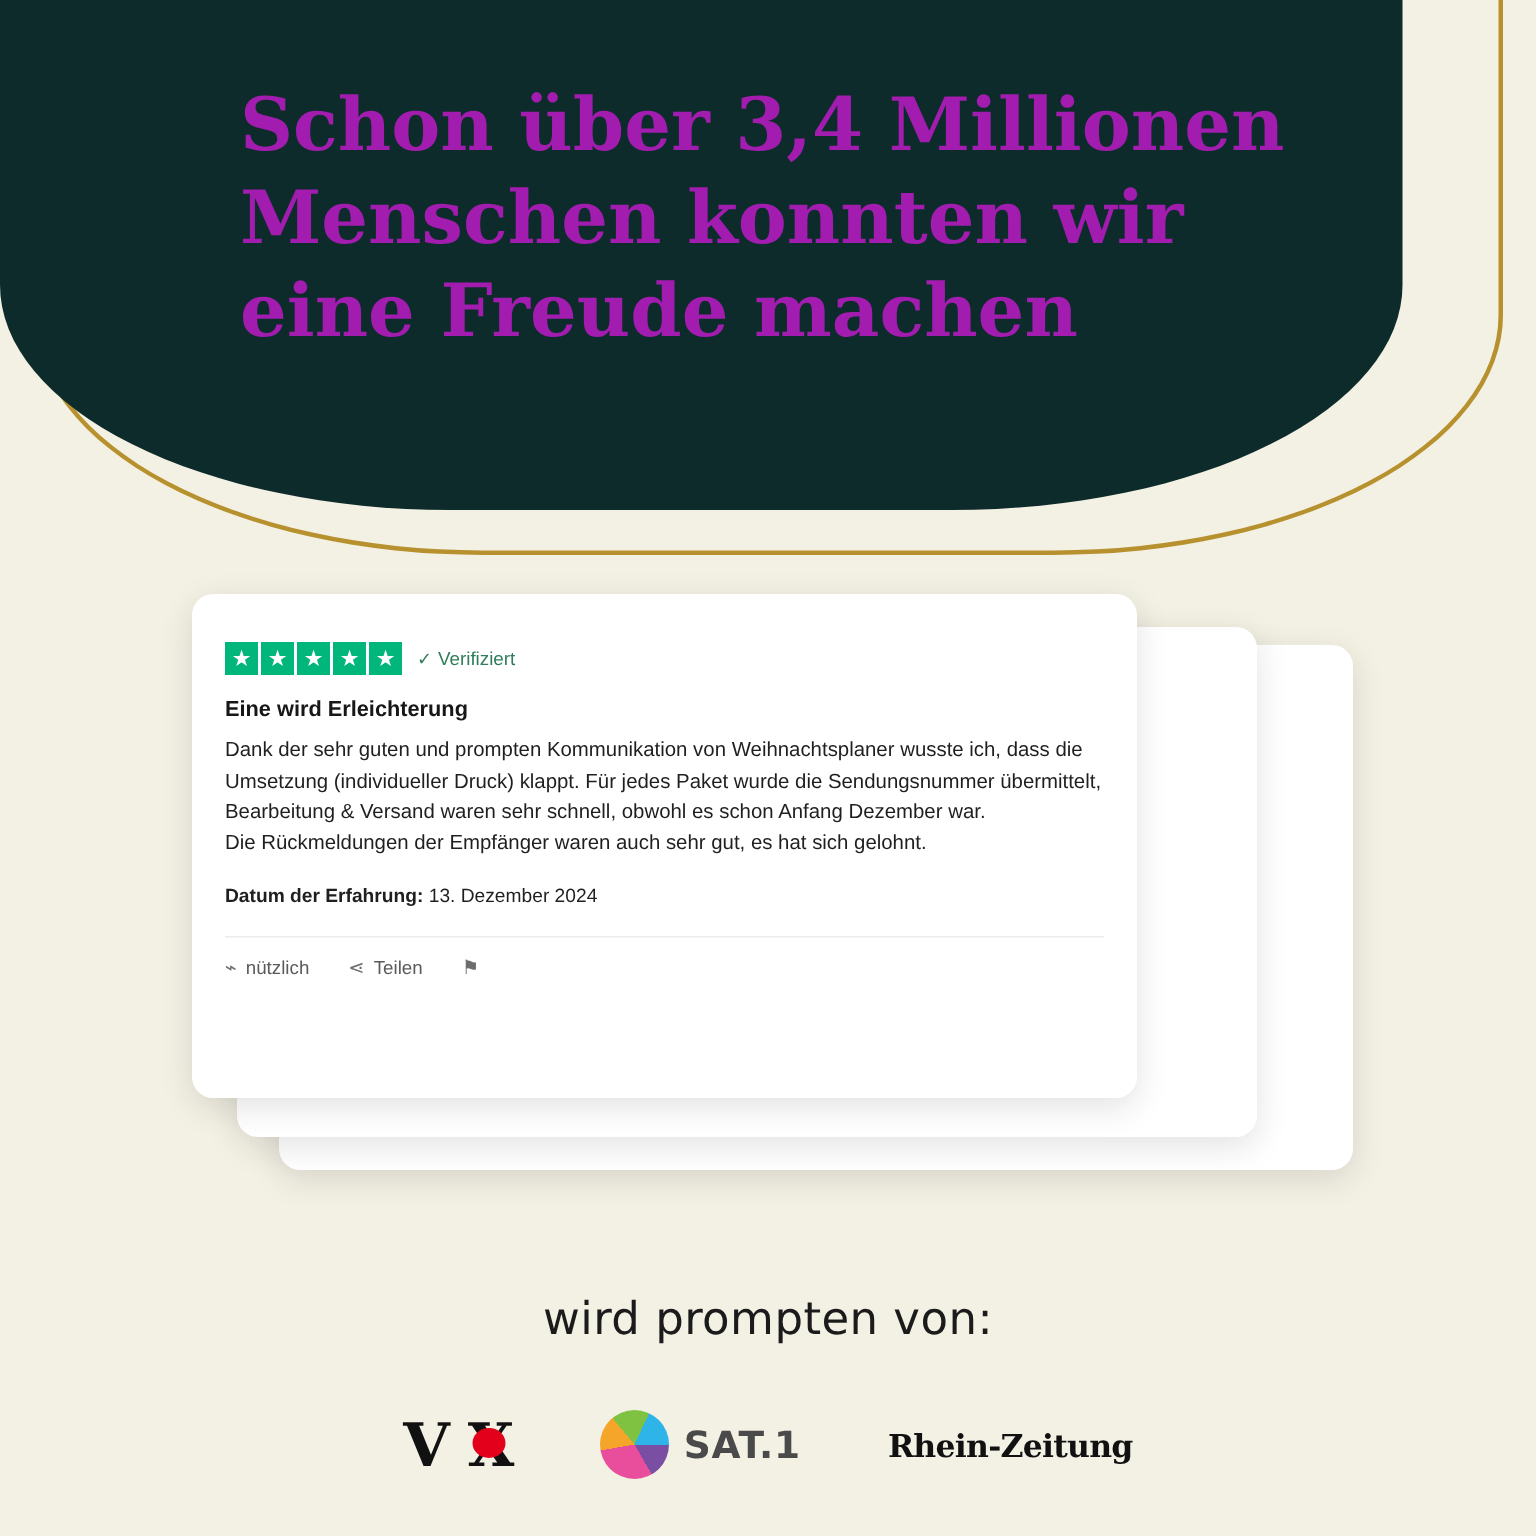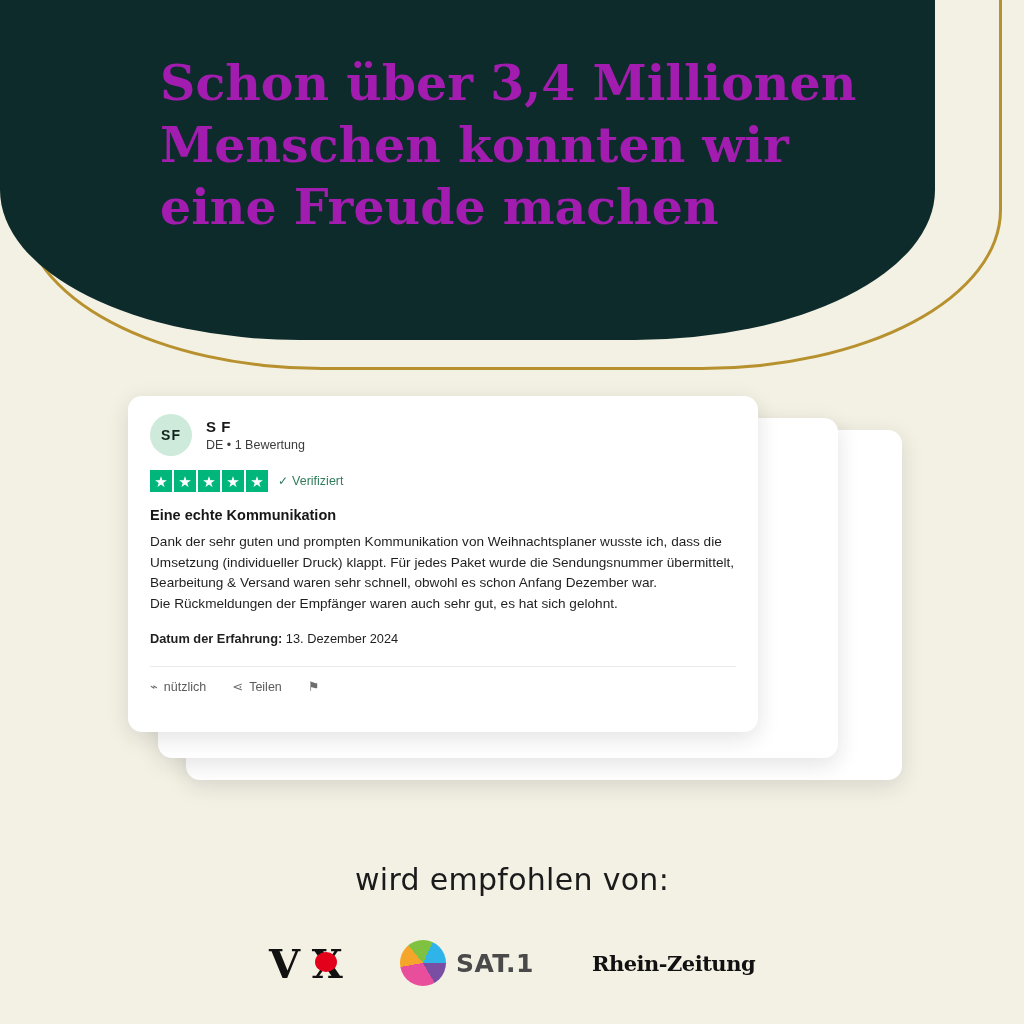--- a/index.html
+++ b/index.html
@@ -175,43 +175,36 @@
             <span class="ico">⋖</span>
             <span>Teilen</span>
           </span>
         <span class="act">
             <span class="ico">⚑</span>
           </span>
       </div>
     </div>
 
     <div class="card card-front">
-      <div class="rv-head">
-        <div class="avatar">SF</div>
-        <div>
-          <div class="rv-name">S F</div>
-          <div class="rv-meta">DE • 1 Bewertung</div>
-        </div>
-      </div>
 
       <div class="rv-rating">
         <div class="stars">
           <span class="star">★</span>
           <span class="star">★</span>
           <span class="star">★</span>
           <span class="star">★</span>
           <span class="star">★</span>
         </div>
         <div class="verified">
           <span class="check">✓</span>
           <span>Verifiziert</span>
         </div>
       </div>
 
-      <div class="rv-title">Eine echte Kommunikation</div>
+      <div class="rv-title">Eine wird Erleichterung</div>
       <div class="rv-body" style="white-space:pre-line">Dank der sehr guten und prompten Kommunikation von Weihnachtsplaner wusste ich, dass die Umsetzung (individueller Druck) klappt. Für jedes Paket wurde die Sendungsnummer übermittelt, Bearbeitung &amp; Versand waren sehr schnell, obwohl es schon Anfang Dezember war.
 Die Rückmeldungen der Empfänger waren auch sehr gut, es hat sich gelohnt.</div>
 
       <div class="rv-date">
         <b>Datum der Erfahrung:</b>
         <span>13. Dezember 2024</span>
       </div>
 
       <div class="rv-actions">
         <span class="act">
@@ -222,21 +215,21 @@
           <span class="ico">⋖</span>
           <span>Teilen</span>
         </span>
         <span class="act">
           <span class="ico">⚑</span>
         </span>
       </div>
     </div>
   </div>
 
-  <div class="rec-title">wird empfohlen von:</div>
+  <div class="rec-title">wird prompten von:</div>
   <div class="logos">
     <div class="logo logo-vox">
       <span>V  X</span>
       <span class="vox-dot"></span>
     </div>
     <div class="logo logo-sat">
       <span class="sat-ball"></span>
       <span class="sat-text">SAT.1</span>
     </div>
     <div class="logo logo-rz">Rhein-Zeitung</div>

